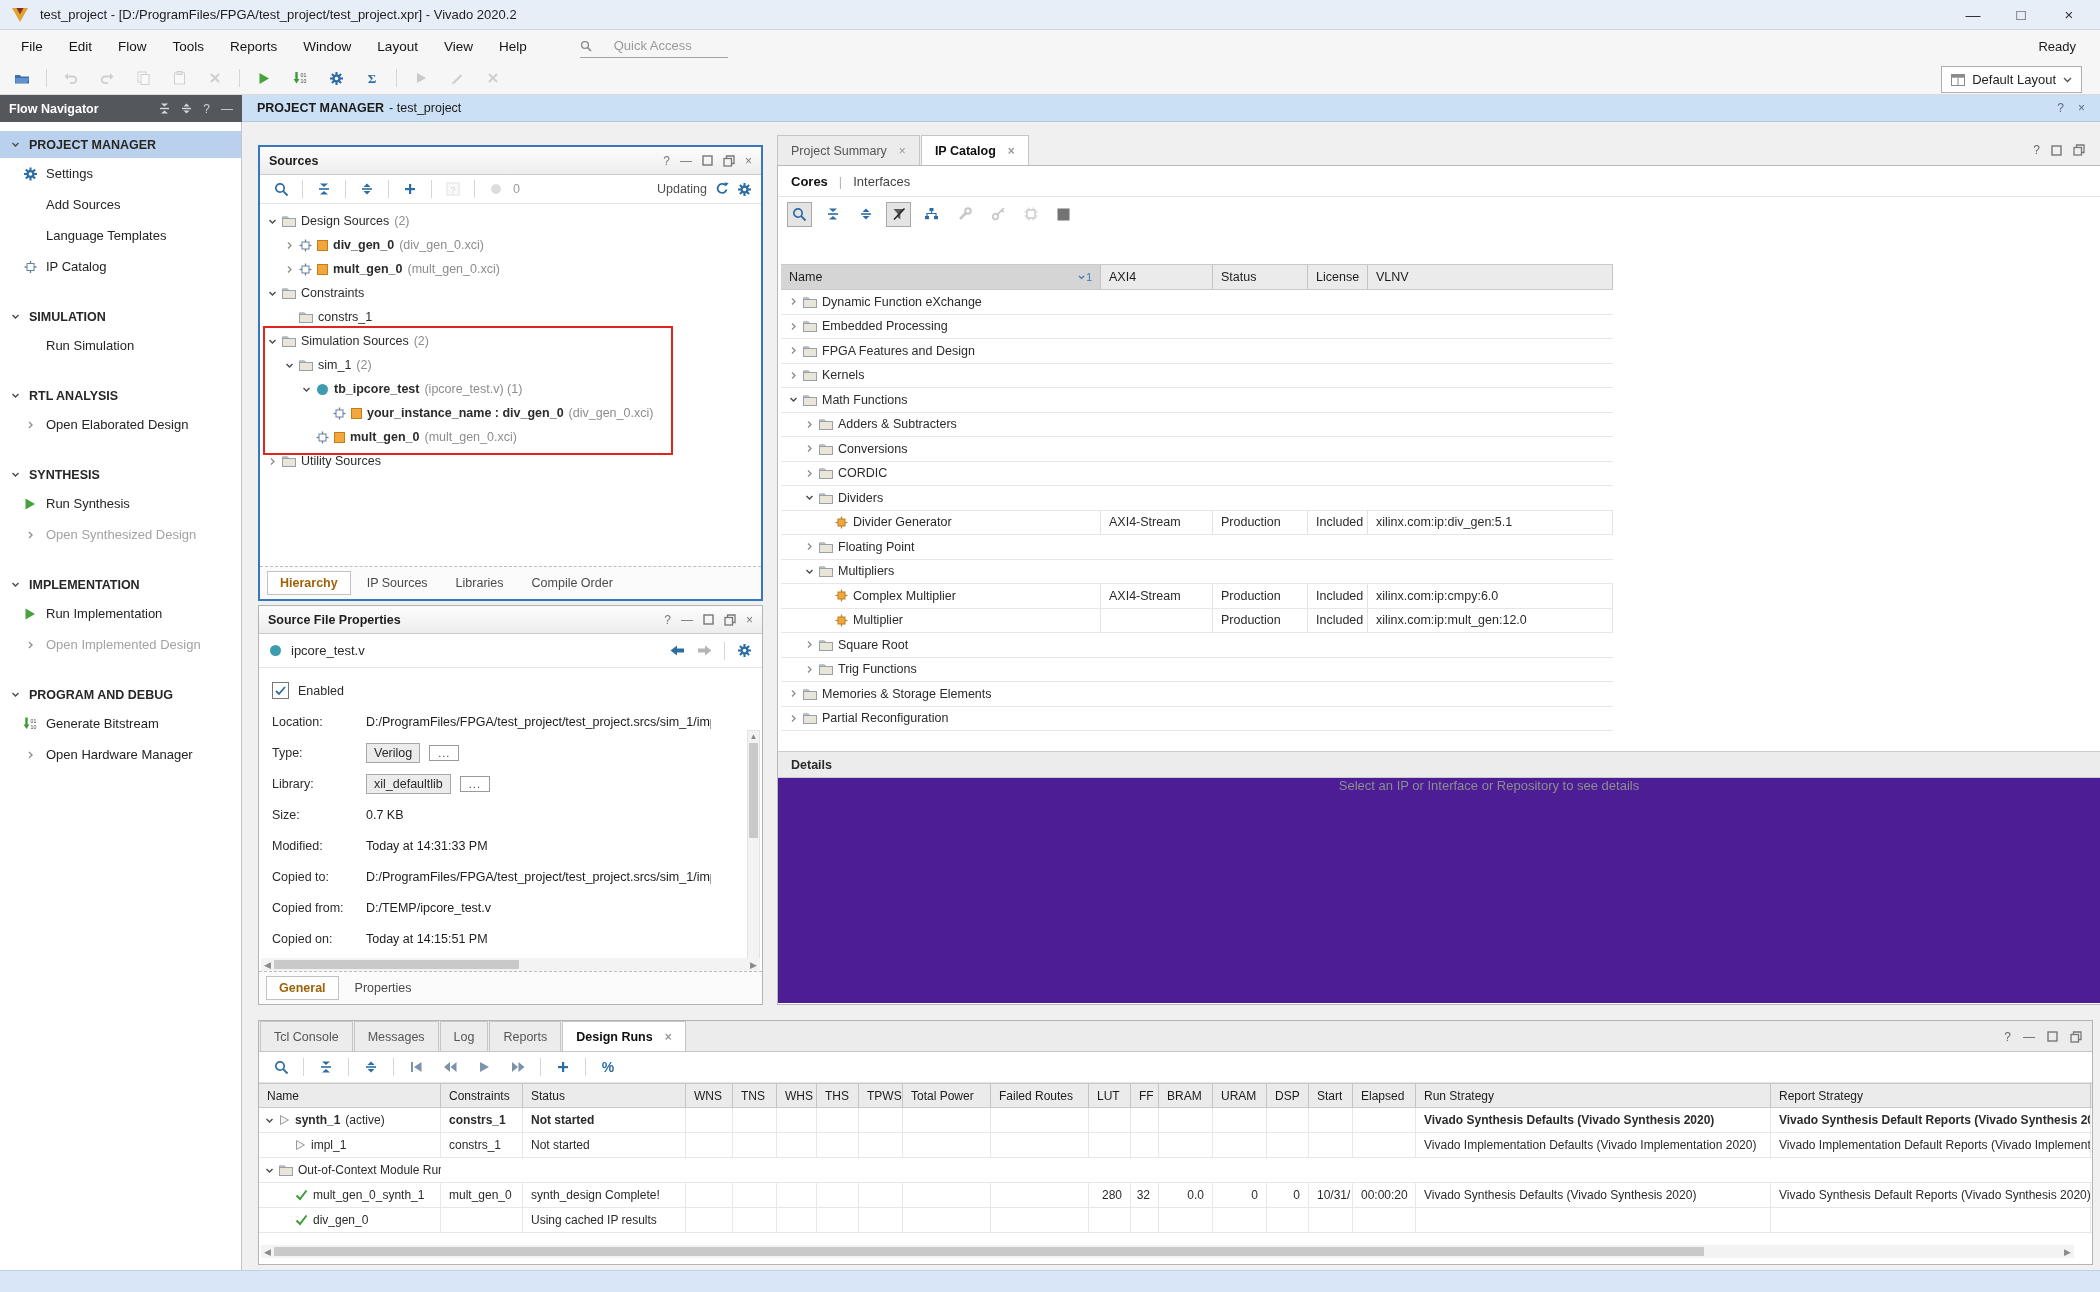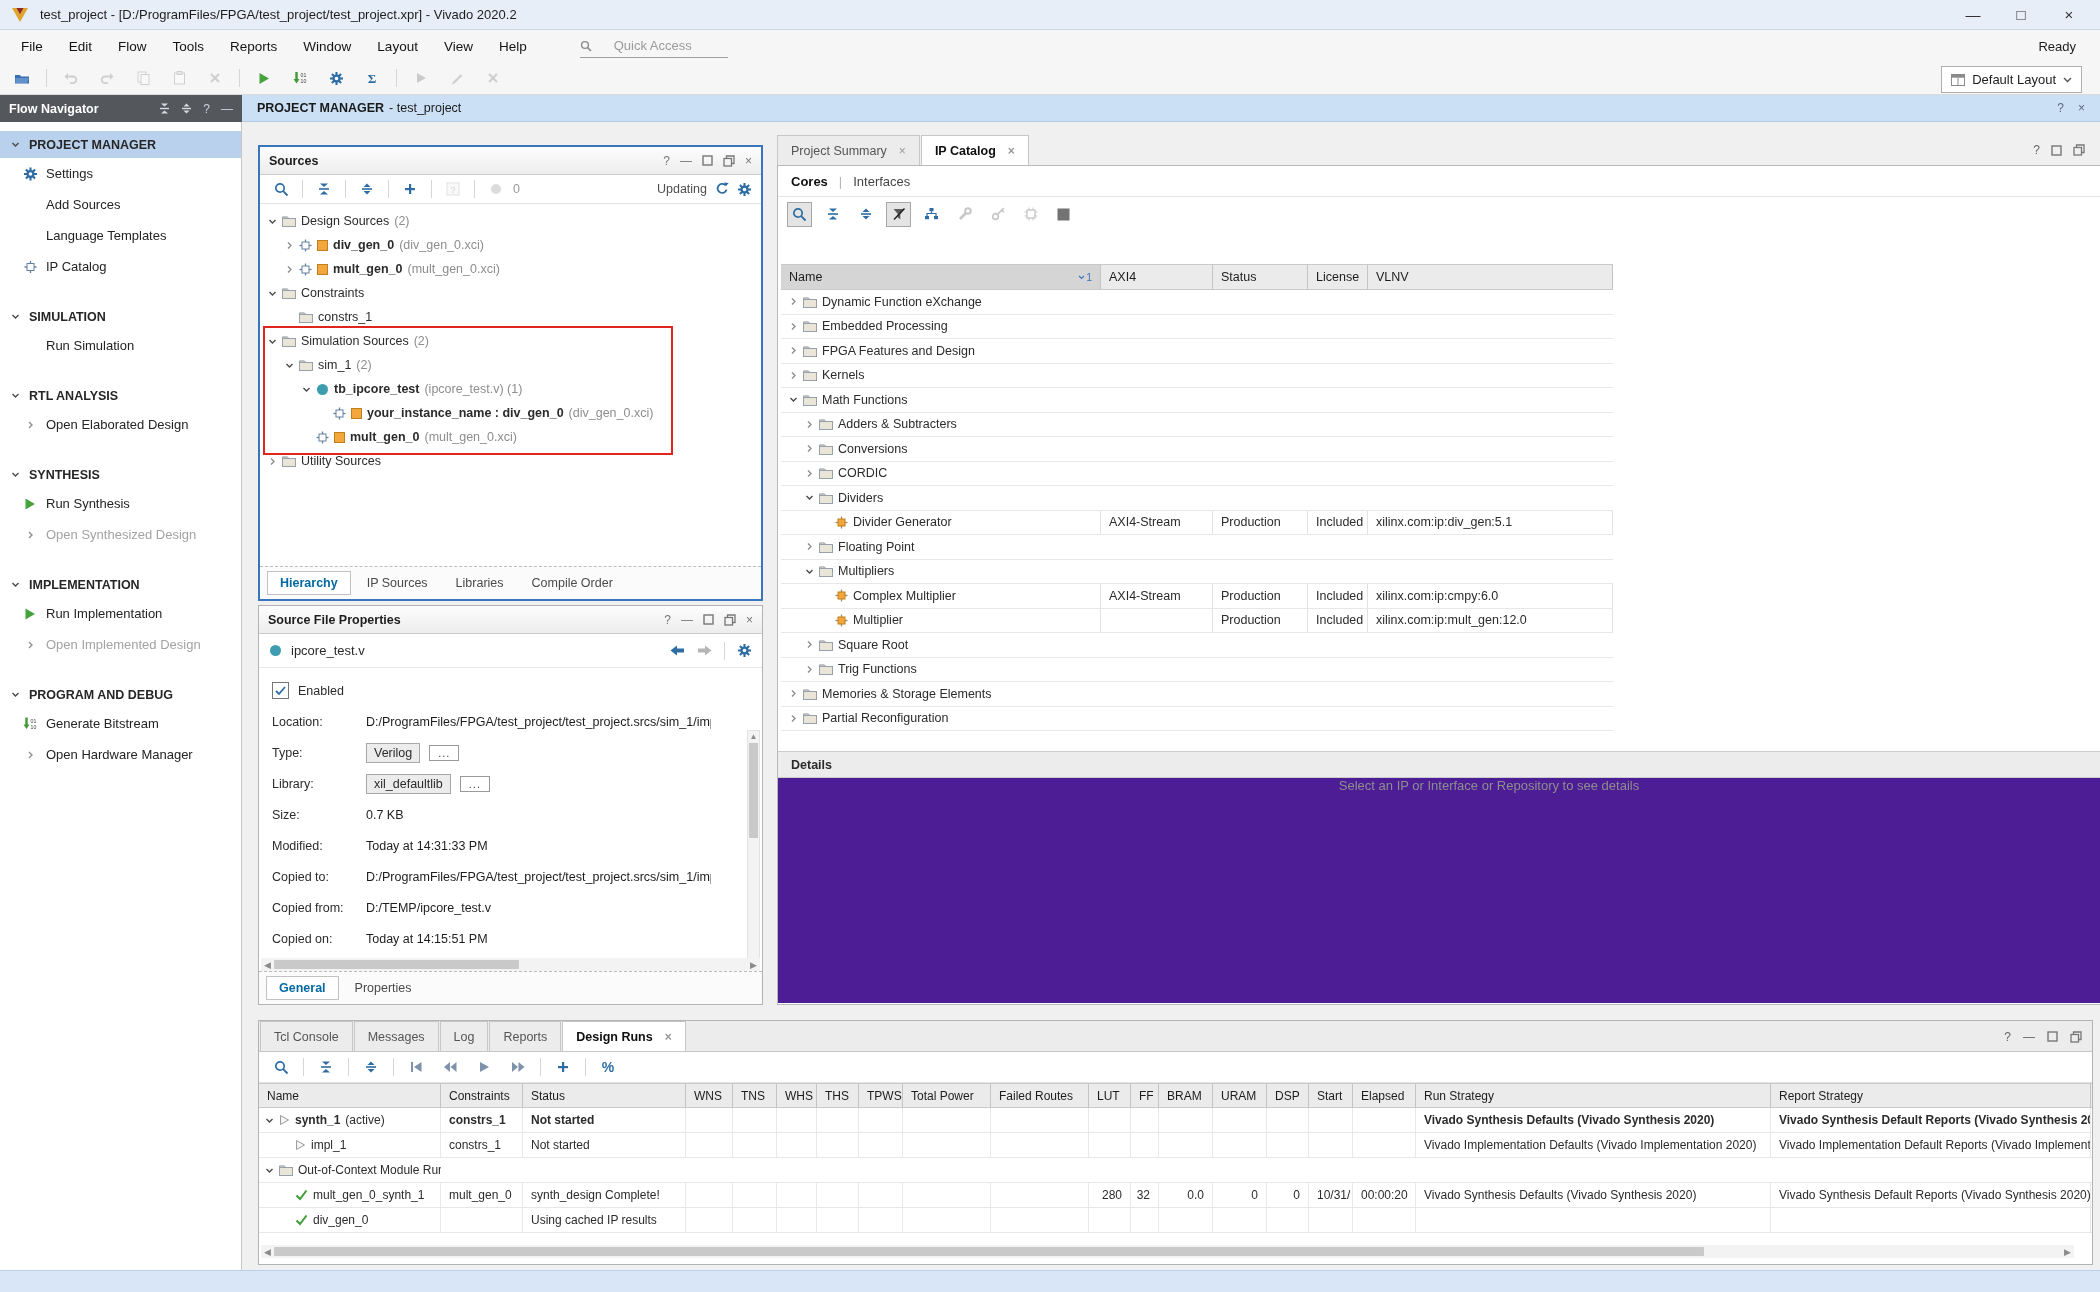--- a/index.html
+++ b/index.html
@@ -43,21 +43,21 @@
   .ptools{height:28px;display:flex;align-items:center;gap:9px;padding:0 9px;border-bottom:1px solid #e3e3e3;position:relative;}
   .updating{margin-left:auto;display:flex;align-items:center;gap:8px;color:#4f4f4f;font-size:12.5px;}
   .badge0{color:#9a9a9a;font-size:12.5px;margin-left:-4px;}
   
   .tree{position:relative;font-size:12.5px;padding-top:5px;}
   .trow{height:24px;display:flex;align-items:center;gap:5px;white-space:nowrap;overflow:hidden;}
   .trow .meta{color:#8d8d8d;}
   .redbox{position:absolute;left:3px;top:122px;width:406px;height:125px;border:2px solid #e0251f;pointer-events:none;}
   .ptabs{position:absolute;left:0;right:0;bottom:0;height:32px;border-top:1px dashed #bdbdbd;background:#fbfbfb;display:flex;align-items:center;padding-left:7px;gap:4px;}
   .ptab{padding:4px 12px;font-size:12.5px;color:#4a4a4a;}
-  .ptab.active{background:#fff;border:1px solid #c2c2c2;font-weight:bold;color:#0369a1;}
+  .ptab.active{background:#fff;border:1px solid #c2c2c2;font-weight:bold;color:#a16207;}
   
   .sfp-file{height:33px;display:flex;align-items:center;gap:9px;padding:0 10px;border-bottom:1px solid #e6e6e6;font-size:13px;}
   .sfp-nav{margin-left:auto;display:flex;gap:12px;align-items:center;}
   .sfp-body{position:relative;padding:7px 16px 0 13px;}
   .sfp-row{height:31px;display:flex;align-items:center;font-size:12.5px;}
   .sfp-lab{width:94px;color:#2b2b2b;flex:none;}
   .sfp-val{color:#1d1d1d;white-space:nowrap;overflow:hidden;max-width:345px;}
   .valbox{border:1px solid #a8a8a8;background:#ececec;padding:2px 7px;margin-right:9px;font-size:12.5px;}
   .dots{border:1px solid #9a9a9a;background:#fff;padding:1px 8px;font-size:11px;color:#444;letter-spacing:1px;}
   .cb{width:15px;height:15px;border:1px solid #767676;background:#fff;display:inline-flex;align-items:center;justify-content:center;margin-right:9px;flex:none;}

